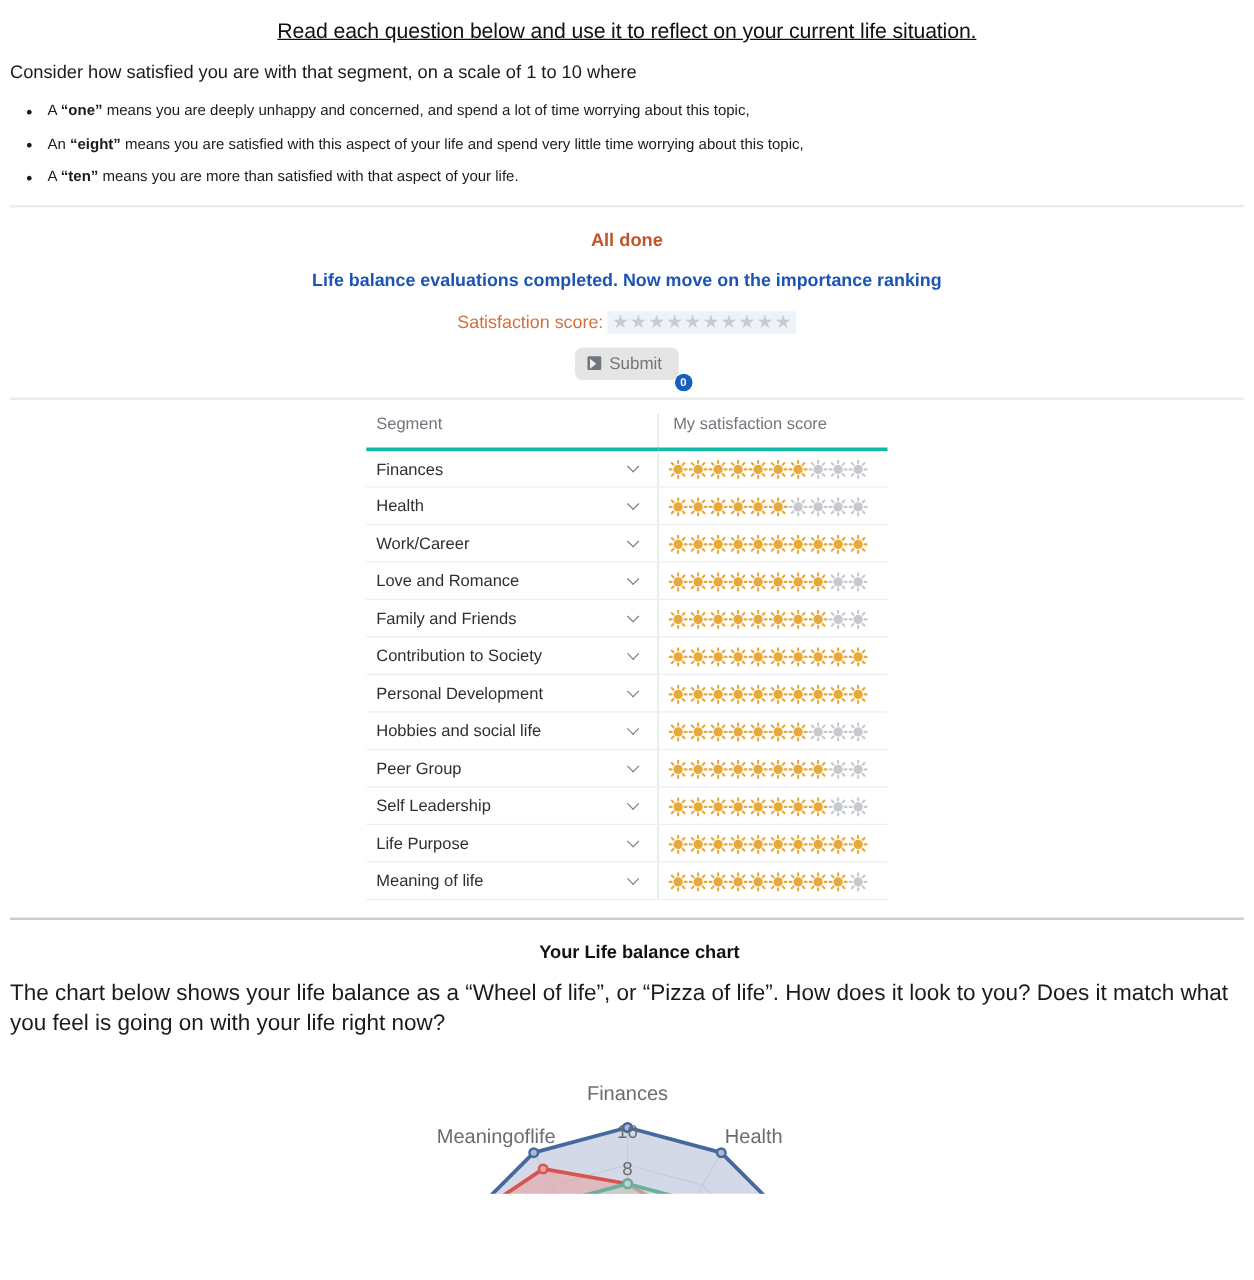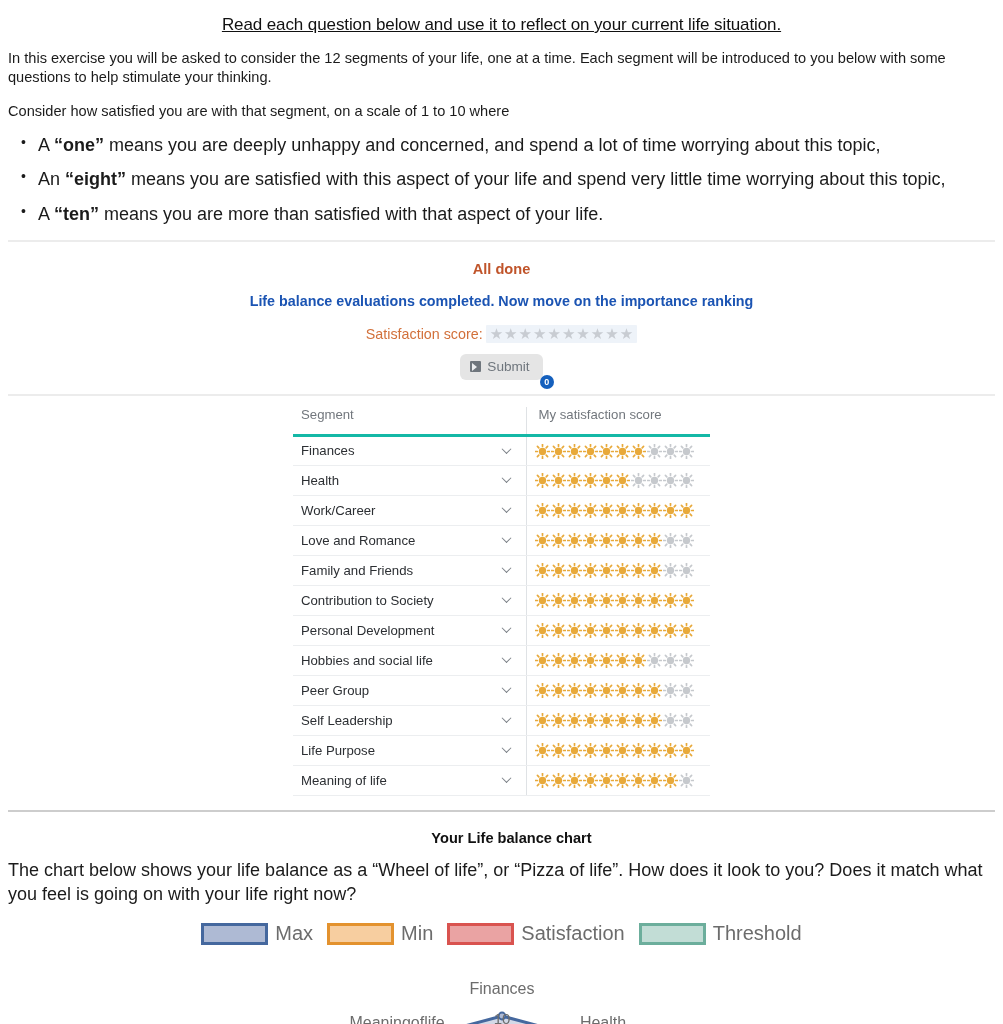--- a/index.html
+++ b/index.html
@@ -28,21 +28,21 @@
     color: #1b1b1b;
     line-height: 1.32;
     margin: 14px 0 0 0;
   }
   .bullets {
     margin: 13px 0 0 0;
     padding-left: 30px;
     list-style: none;
   }
   .bullets li {
-    font-size: 18px;
+    font-size: 12px;
     color: #1b1b1b;
     line-height: 1.3;
     margin-bottom: 11px;
     position: relative;
   }
   .bullets li:before {
     content: "•";
     position: absolute;
     left: -17px;
     top: -1px;
@@ -244,21 +244,20 @@
     height: 118px;
   }
 </style>
 </head>
 <body>
 
 <div class="page">
 
   <div class="intro">
     <div class="main-heading">Read each question below and use it to reflect on your current life situation.</div>
-    <p class="para">In this exercise you will be asked to consider the 12 segments of your life, one at a time. Each segment will be introduced to you below with some questions to help stimulate your thinking.</p>
     <p class="para">Consider how satisfied you are with that segment, on a scale of 1 to 10 where</p>
     <ul class="bullets" id="bullet-list">
         <li><span>A </span><b>“one”</b><span> means you are deeply unhappy and concerned, and spend a lot of time worrying about this topic,</span></li>
         <li><span>An </span><b>“eight”</b><span> means you are satisfied with this aspect of your life and spend very little time worrying about this topic,</span></li>
         <li><span>A </span><b>“ten”</b><span> means you are more than satisfied with that aspect of your life.</span></li>
       </ul>
   </div>
 
   <hr class="rule-light">
 
@@ -1550,38 +1549,20 @@
           </tr>
         </tbody>
     </table>
   </div>
 
   <hr class="rule-dark">
 
   <div>
     <div class="chart-title">Your Life balance chart</div>
     <p class="chart-desc">The chart below shows your life balance as a “Wheel of life”, or “Pizza of life”.  How does it look to you? Does it match what you feel is going on with your life right now?</p>
-    <div class="legend" id="legend">
-        <div class="legend-item">
-          <span class="legend-swatch" style="background: rgb(174, 186, 212); border-color: rgb(69, 104, 158);"></span>
-          <span class="legend-label">Max</span>
-        </div>
-        <div class="legend-item">
-          <span class="legend-swatch" style="background: rgb(247, 206, 160); border-color: rgb(227, 146, 46);"></span>
-          <span class="legend-label">Min</span>
-        </div>
-        <div class="legend-item">
-          <span class="legend-swatch" style="background: rgb(234, 163, 163); border-color: rgb(217, 83, 79);"></span>
-          <span class="legend-label">Satisfaction</span>
-        </div>
-        <div class="legend-item">
-          <span class="legend-swatch" style="background: rgb(194, 221, 214); border-color: rgb(108, 174, 156);"></span>
-          <span class="legend-label">Threshold</span>
-        </div>
-      </div>
     <div class="radar-holder" id="radar-holder">
         <svg width="560" height="420" viewBox="0 0 560 420">
           <path d="M280.0,185.0L295.0,189.0L306.0,200.0L310.0,215.0L306.0,230.0L295.0,241.0L280.0,245.0L265.0,241.0L254.0,230.0L250.0,215.0L254.0,200.0L265.0,189.0Z" fill="none" stroke="#dfe3e8" stroke-width="1"></path>
           <path d="M280.0,155.0L310.0,163.0L332.0,185.0L340.0,215.0L332.0,245.0L310.0,267.0L280.0,275.0L250.0,267.0L228.0,245.0L220.0,215.0L228.0,185.0L250.0,163.0Z" fill="none" stroke="#dfe3e8" stroke-width="1"></path>
           <path d="M280.0,125.0L325.0,137.1L357.9,170.0L370.0,215.0L357.9,260.0L325.0,292.9L280.0,305.0L235.0,292.9L202.1,260.0L190.0,215.0L202.1,170.0L235.0,137.1Z" fill="none" stroke="#dfe3e8" stroke-width="1"></path>
           <path d="M280.0,95.0L340.0,111.1L383.9,155.0L400.0,215.0L383.9,275.0L340.0,318.9L280.0,335.0L220.0,318.9L176.1,275.0L160.0,215.0L176.1,155.0L220.0,111.1Z" fill="none" stroke="#dfe3e8" stroke-width="1"></path>
           <path d="M280.0,65.0L355.0,85.1L409.9,140.0L430.0,215.0L409.9,290.0L355.0,344.9L280.0,365.0L205.0,344.9L150.1,290.0L130.0,215.0L150.1,140.0L205.0,85.1Z" fill="none" stroke="#dfe3e8" stroke-width="1"></path>
           <line x1="280" y1="215" x2="280.0" y2="65.0" stroke="#dfe3e8" stroke-width="1"></line>
           <line x1="280" y1="215" x2="355.0" y2="85.1" stroke="#dfe3e8" stroke-width="1"></line>
           <line x1="280" y1="215" x2="409.9" y2="140.0" stroke="#dfe3e8" stroke-width="1"></line>

